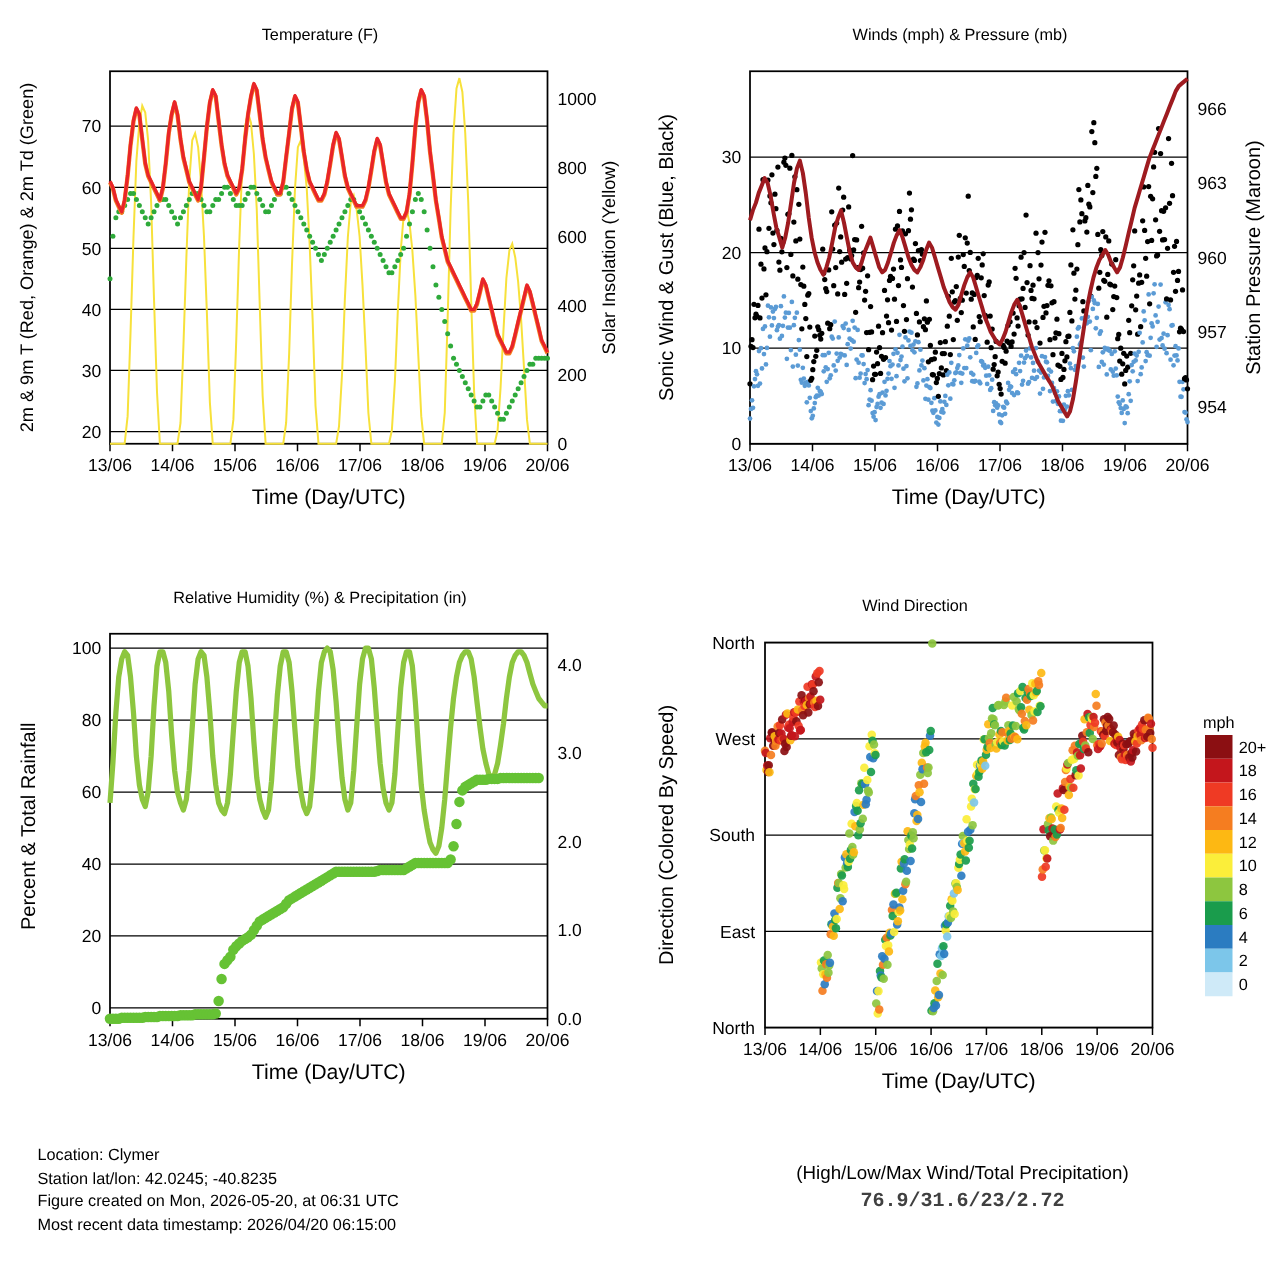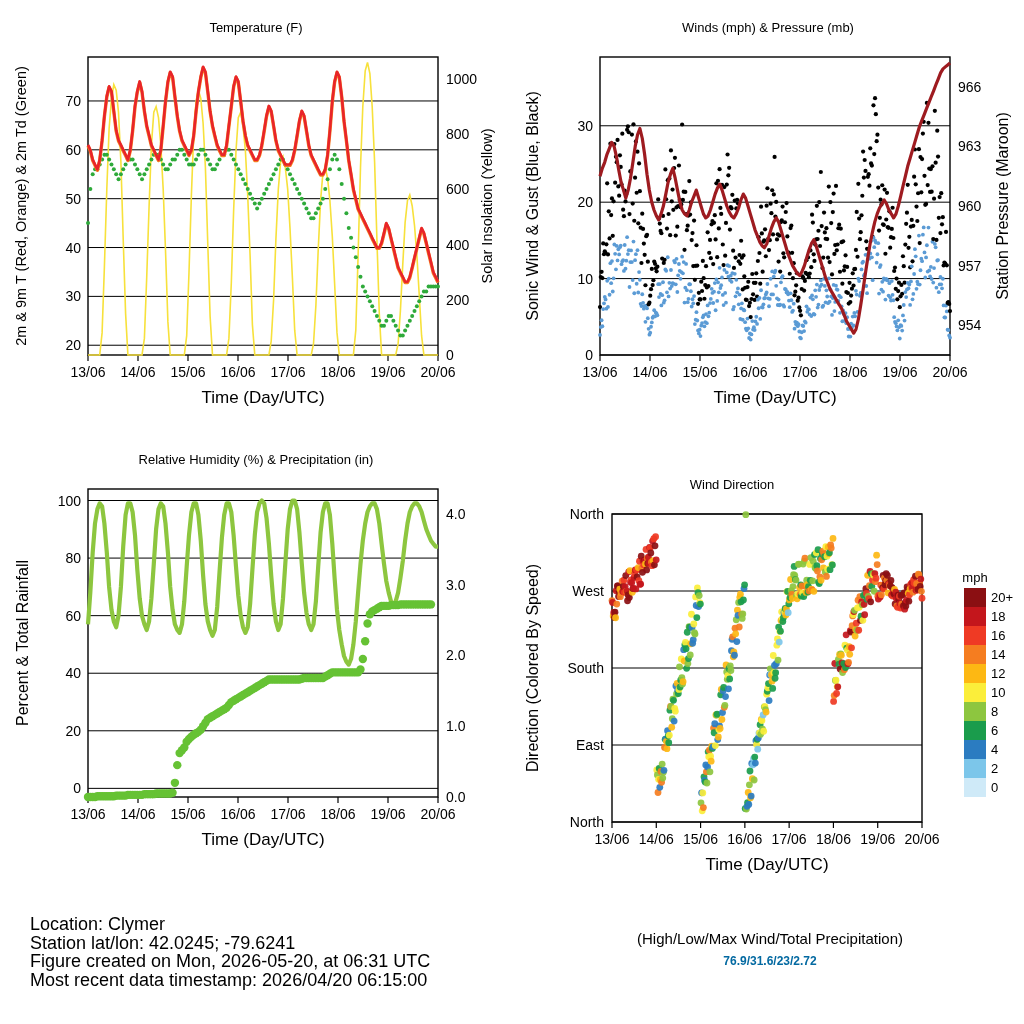--- a/index.html
+++ b/index.html
@@ -1,22 +1,22 @@
 <!DOCTYPE html>
 <html><head>
 <meta charset="utf-8">
 <style>
   html,body{margin:0;padding:0;background:#fff;}
   body{width:1024px;height:1024px;font-family:"Liberation Sans",sans-serif;color:#000;position:relative;overflow:hidden;}
   .panel{position:absolute;}
   .title{text-align:center;font-size:13px;}
   svg{display:block;}
-  .footer-left{position:absolute;left:30px;top:915px;font-size:18px;line-height:18.5px;}
+  .footer-left{position:absolute;left:30px;top:915px;font-size:13px;line-height:18.5px;}
   .footer-right{position:absolute;left:560px;top:928px;width:420px;text-align:center;font-size:15px;line-height:22px;}
-  .extremes{color:#0369a1;font-weight:bold;font-size:12px;}
+  .extremes{color:#404040;font-weight:bold;font-size:16px;font-family:Liberation Mono, monospace;}
 </style>
 </head>
 <body>
 
 <div class="panel" style="left:0;top:0;width:512px;height:450px;">
   <div class="title" style="width:512px;margin-top:20px;">Temperature (F)</div>
   <svg id="svg-temp" width="512" height="410" viewBox="0 0 512 410">
       <line x1="88" y1="310.2295081967213" x2="438" y2="310.2295081967213" stroke="#000" stroke-width="1"></line>
       <text x="81" y="315.2295081967213" font-family="Liberation Sans, sans-serif" text-anchor="end" font-size="14">20</text>
       <line x1="88" y1="261.37704918032784" x2="438" y2="261.37704918032784" stroke="#000" stroke-width="1"></line>
@@ -1125,21 +1125,21 @@
       <circle cx="438" cy="302.67650108668005" r="1.9" fill="#5b9bd5"></circle>
       <circle cx="438" cy="276.0300221130945" r="2.1" fill="#000"></circle>
       <path d="M88.0,141.2L90.3,133.3L92.7,127.3L95.0,119.3L97.4,113.4L99.7,107.4L102.1,111.4L104.4,121.3L106.8,135.2L109.1,147.2L111.5,155.1L113.8,163.1L116.2,155.1L118.5,143.2L120.9,127.3L123.2,111.4L125.6,99.5L127.9,93.5L130.3,103.5L132.6,119.3L135.0,139.2L137.3,155.1L139.7,167.0L142.0,175.0L144.4,180.9L146.7,184.9L149.1,178.9L151.4,171.0L153.8,159.1L156.1,147.2L158.5,139.2L160.8,133.3L163.2,143.2L165.5,155.1L167.9,167.0L170.2,175.0L172.6,178.9L174.9,180.9L177.3,175.0L179.6,167.0L182.0,161.1L184.3,155.1L186.7,163.1L189.0,171.0L191.4,178.9L193.7,182.9L196.1,180.9L198.4,175.0L200.8,167.0L203.1,159.1L205.4,153.1L207.8,149.1L210.1,155.1L212.5,163.1L214.8,171.0L217.2,177.0L219.5,180.9L221.9,182.9L224.2,178.9L226.6,173.0L228.9,165.0L231.3,159.1L233.6,163.1L236.0,171.0L238.3,178.9L240.7,186.9L243.0,194.8L245.4,200.8L247.7,206.8L250.1,210.7L252.4,212.7L254.8,208.7L257.1,200.8L259.5,192.9L261.8,186.9L264.2,182.9L266.5,186.9L268.9,194.8L271.2,202.8L273.6,210.7L275.9,218.7L278.3,224.6L280.6,230.6L283.0,234.6L285.3,238.5L287.7,240.5L290.0,236.6L292.4,230.6L294.7,222.7L297.1,214.7L299.4,208.7L301.8,204.8L304.1,210.7L306.5,218.7L308.8,226.6L311.2,234.6L313.5,242.5L315.9,248.5L318.2,254.4L320.6,258.4L322.9,262.4L325.2,266.4L327.6,270.3L329.9,274.3L332.3,280.3L334.6,286.2L337.0,290.2L339.3,294.2L341.7,298.1L344.0,294.2L346.4,284.2L348.7,270.3L351.1,254.4L353.4,238.5L355.8,222.7L358.1,208.7L360.5,196.8L362.8,186.9L365.2,178.9L367.5,173.0L369.9,169.0L372.2,165.0L374.6,169.0L376.9,175.0L379.3,178.9L381.6,182.9L384.0,178.9L386.3,171.0L388.7,161.1L391.0,151.1L393.4,141.2L395.7,131.3L398.1,123.3L400.4,115.4L402.8,107.4L405.1,99.5L407.5,91.5L409.8,85.6L412.2,79.6L414.5,73.7L416.9,67.7L419.2,61.7L421.6,55.8L423.9,49.8L426.3,43.9L428.6,37.9L431.0,33.9L433.3,31.9L435.7,29.9L438.0,28.0" fill="none" stroke="#9e1b20" stroke-width="3.2" stroke-linejoin="round"></path>
       <text x="26" y="171" font-family="Liberation Sans, sans-serif" text-anchor="middle" font-size="16" transform="rotate(-90 26 171)">Sonic Wind &amp; Gust (Blue, Black)</text>
       <text x="496" y="171" font-family="Liberation Sans, sans-serif" text-anchor="middle" font-size="16" transform="rotate(-90 496 171)">Station Pressure (Maroon)</text>
       <text x="263" y="368" font-family="Liberation Sans, sans-serif" text-anchor="middle" font-size="17">Time (Day/UTC)</text>
     </svg>
 </div>
 
 <div class="panel" style="left:0;top:450px;width:512px;height:460px;">
-  <div class="title" style="width:512px;margin-top:2px;">Relative Humidity (%) &amp; Precipitation (in)</div>
+  <div class="title" style="width:512px;margin-top:20px;">Relative Humidity (%) &amp; Precipitation (in)</div>
   <svg id="svg-rh" width="512" height="420" viewBox="0 0 512 420">
       <line x1="88" y1="321.3644859813084" x2="438" y2="321.3644859813084" stroke="#000" stroke-width="1"></line>
       <text x="81" y="326.3644859813084" font-family="Liberation Sans, sans-serif" text-anchor="end" font-size="14">0</text>
       <line x1="88" y1="263.7943925233645" x2="438" y2="263.7943925233645" stroke="#000" stroke-width="1"></line>
       <text x="81" y="268.7943925233645" font-family="Liberation Sans, sans-serif" text-anchor="end" font-size="14">20</text>
       <line x1="88" y1="206.22429906542055" x2="438" y2="206.22429906542055" stroke="#000" stroke-width="1"></line>
       <text x="81" y="211.22429906542055" font-family="Liberation Sans, sans-serif" text-anchor="end" font-size="14">40</text>
       <line x1="88" y1="148.65420560747663" x2="438" y2="148.65420560747663" stroke="#000" stroke-width="1"></line>
       <text x="81" y="153.65420560747663" font-family="Liberation Sans, sans-serif" text-anchor="end" font-size="14">60</text>
       <line x1="88" y1="91.0841121495327" x2="438" y2="91.0841121495327" stroke="#000" stroke-width="1"></line>
@@ -1894,21 +1894,21 @@
       <text x="479" y="262" font-family="Liberation Sans, sans-serif" text-anchor="start" font-size="13">4</text>
       <rect x="452" y="267" width="22" height="19" fill="#7cc6ea"></rect>
       <text x="479" y="281" font-family="Liberation Sans, sans-serif" text-anchor="start" font-size="13">2</text>
       <rect x="452" y="286" width="22" height="19" fill="#cfeaf8"></rect>
       <text x="479" y="300" font-family="Liberation Sans, sans-serif" text-anchor="start" font-size="13">0</text>
     </svg>
 </div>
 
 <div class="footer-left">
   <div>Location: Clymer</div>
-  <div>Station lat/lon: 42.0245; -79.6241</div>
+  <div>Station lat/lon: 42.0245; -40.8235</div>
   <div>Figure created on Mon, 2026-05-20, at 06:31 UTC</div>
   <div>Most recent data timestamp: 2026/04/20 06:15:00</div>
 </div>
 
 <div class="footer-right">
   <div>(High/Low/Max Wind/Total Precipitation)</div>
   <div class="extremes">76.9/31.6/23/2.72</div>
 </div>
 
 </body></html>

